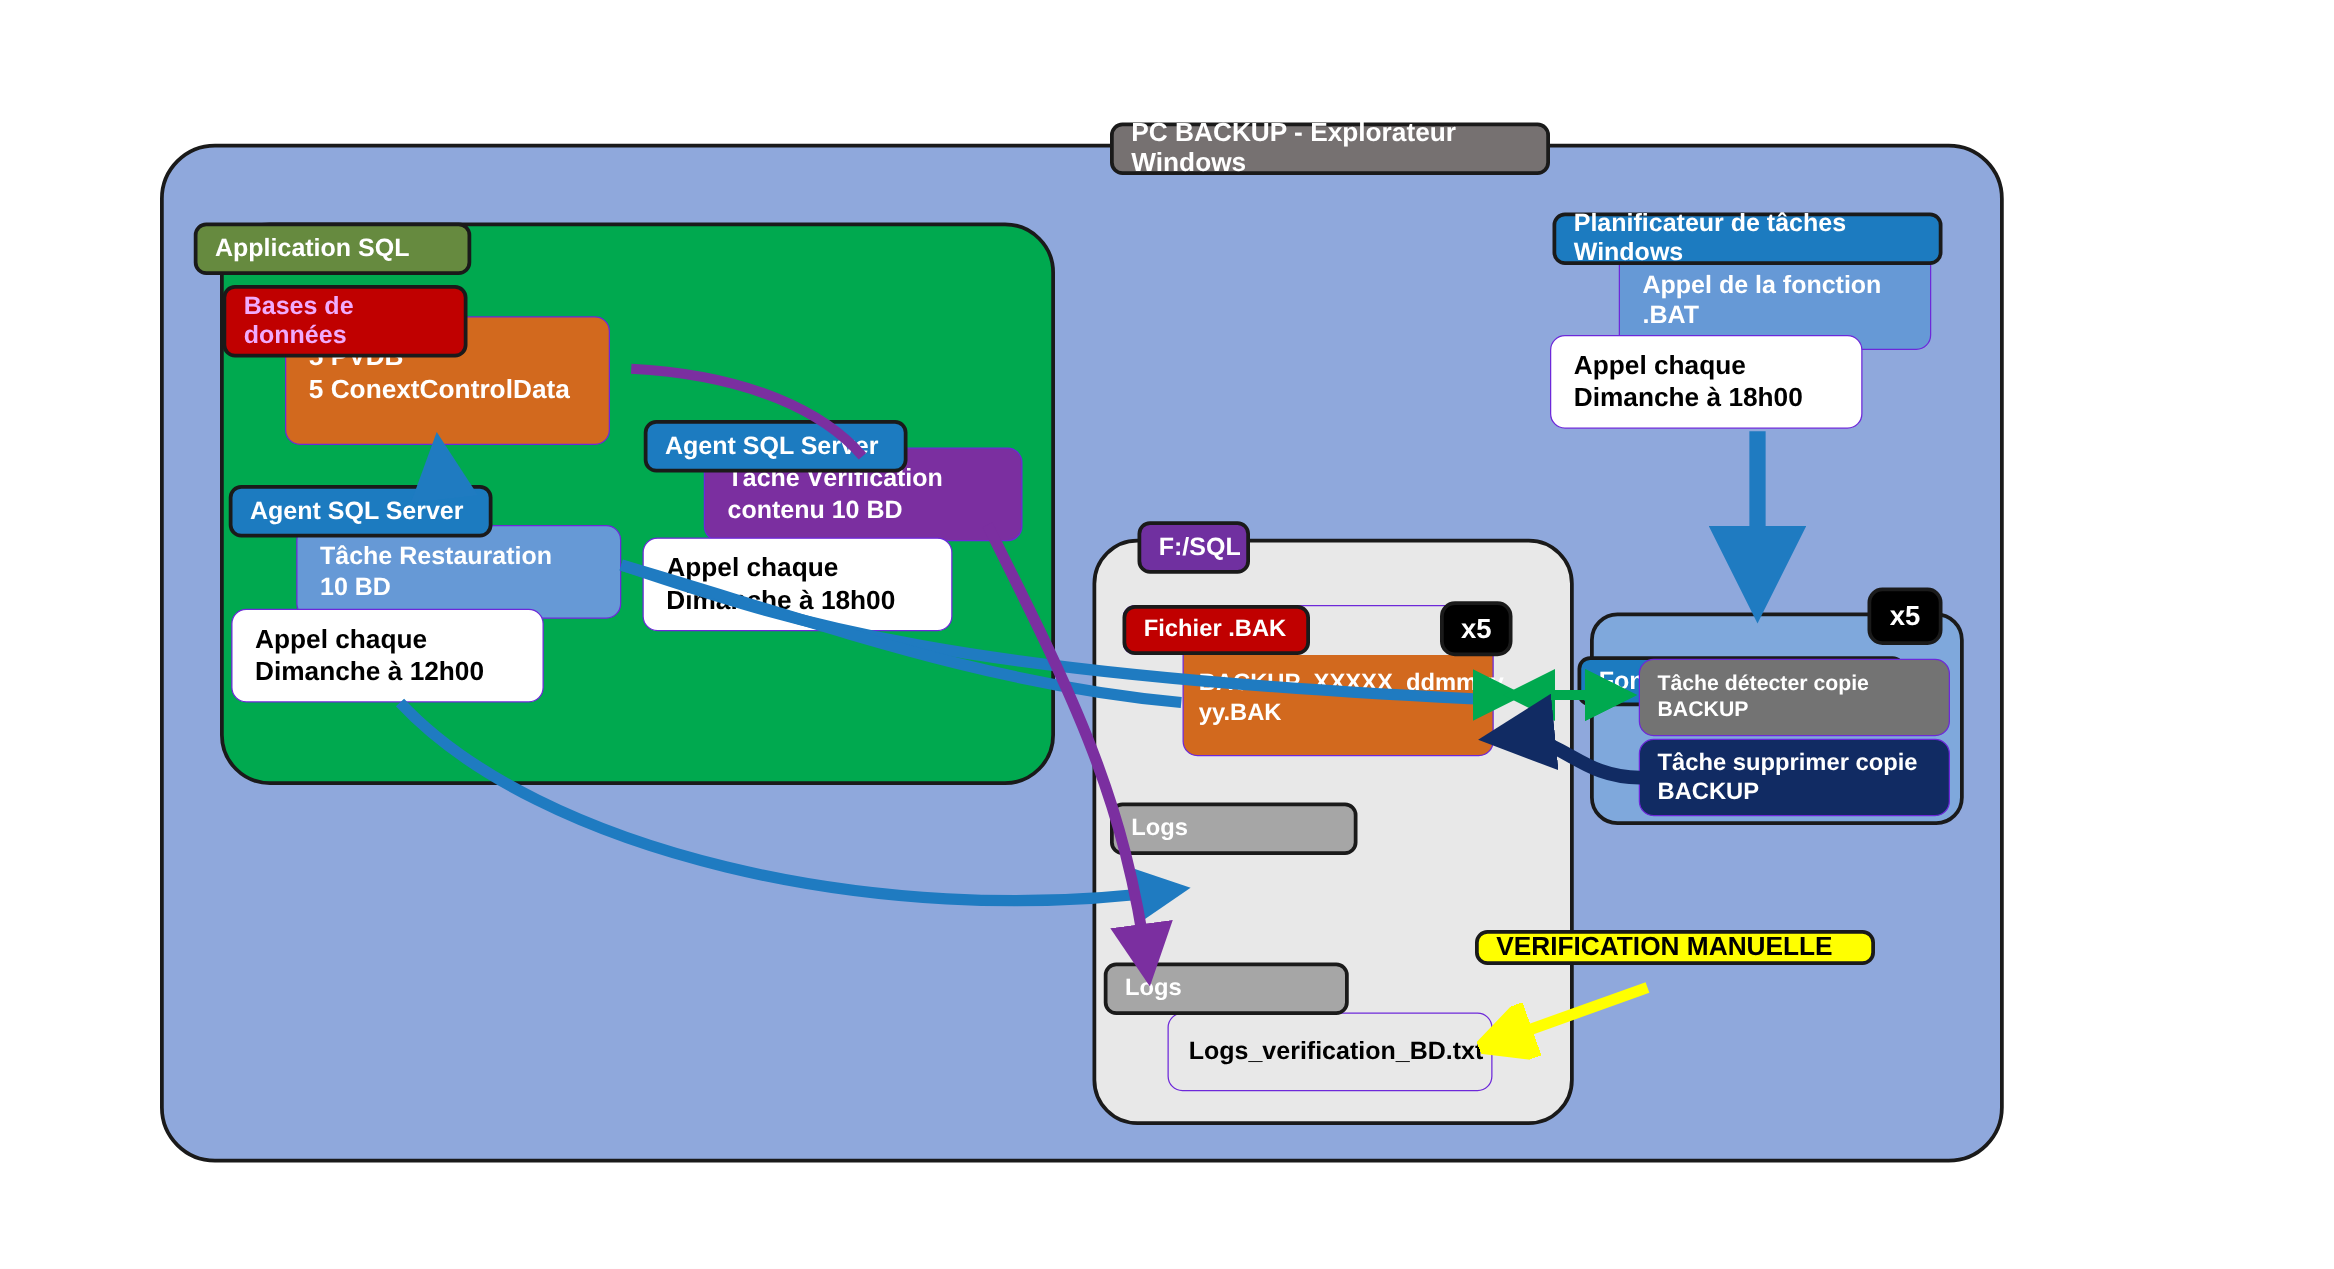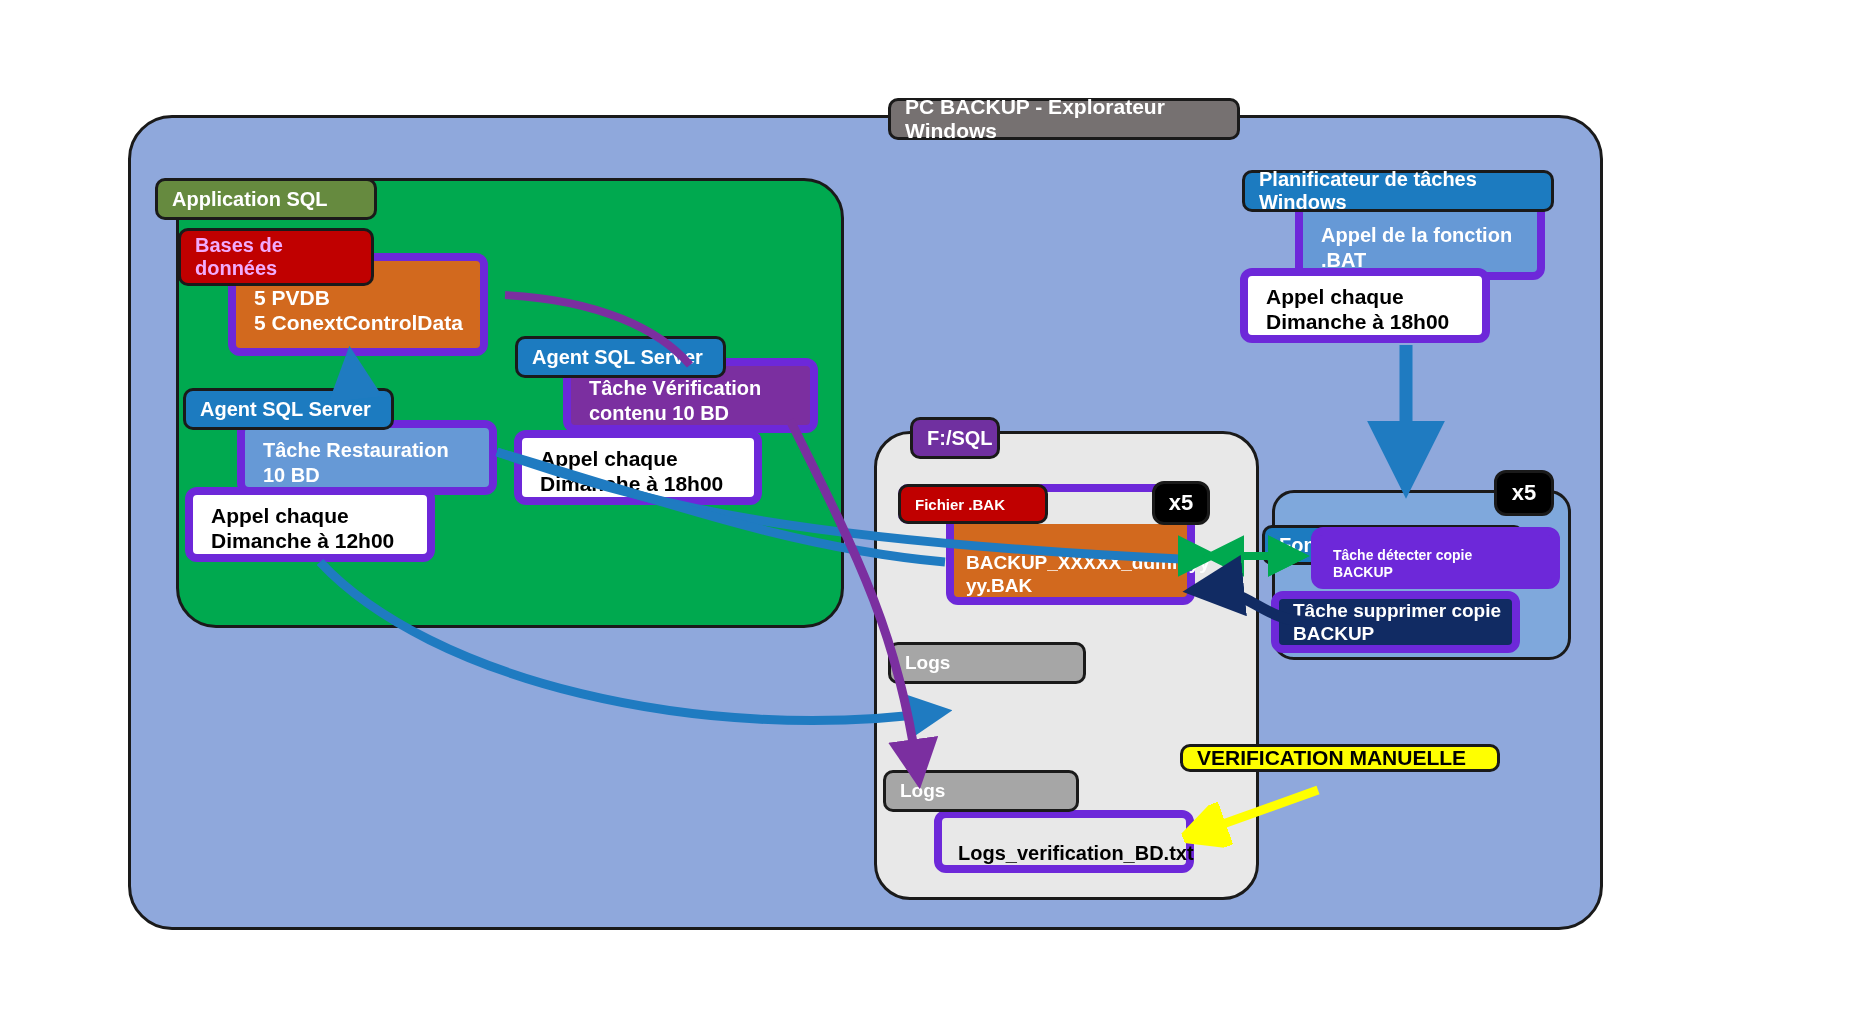--- a/index.html
+++ b/index.html
@@ -3,21 +3,21 @@
 <meta charset="utf-8">
 <style>
   html,body{margin:0;padding:0;background:#ffffff;}
   body{width:1867px;height:1015px;overflow:hidden;font-family:"Liberation Sans",sans-serif;}
   #stage{position:relative;width:1867px;height:1015px;background:#ffffff;}
 
   .abs{position:absolute;box-sizing:border-box;}
 
   
   .panel{border:3px solid #1a1a1a;border-radius:44px;}
-  .card{border:8px solid #6d28d9;border-radius:12px;display:flex;align-items:flex-end;}
+  .card{border:1px solid #6d28d9;border-radius:12px;display:flex;align-items:center;}
   .card-tab{border:3px solid #1a1a1a;border-radius:10px;display:flex;align-items:center;padding:0 14px;}
   .lbl{white-space:pre-line;line-height:1.22;}
 
   .b{font-weight:bold;}
 
   svg.links{position:absolute;left:0;top:0;width:1867px;height:1015px;pointer-events:none;}
 </style>
 </head>
 <body>
 
@@ -79,40 +79,40 @@
 Dimanche à 18h00</span>
   </div>
 
   <div class="abs panel" style="left:1272px;top:490px;width:299px;height:170px;background:#7FA8DC;border-radius:22px;"></div>
   <div class="abs card-tab b" style="left:1262px;top:481px;width:262px;height:40px;background:#1C7BC0;color:#ffffff;font-size:20px;margin-top:44px;">
     <span>Fonction .BAT</span>
   </div>
   <div class="abs card-tab b" style="left:1494px;top:470px;width:60px;height:46px;background:#000000;color:#ffffff;font-size:22px;justify-content:center;border-radius:12px;">
     <span>x5</span>
   </div>
-  <div class="abs card lbl b" style="left:1311px;top:527px;width:249px;height:62px;background:#6d28d9;color:#ffffff;font-size:14px;padding:0 0 0 14px;">
+  <div class="abs card lbl b" style="left:1311px;top:527px;width:249px;height:62px;background:#737373;color:#ffffff;font-size:17px;padding:0 0 0 14px;">
     <span>Tâche détecter copie
 BACKUP</span>
   </div>
-  <div class="abs card lbl b" style="left:1271px;top:591px;width:249px;height:62px;background:#112B63;color:#ffffff;font-size:19px;padding:0 0 0 14px;">
+  <div class="abs card lbl b" style="left:1311px;top:591px;width:249px;height:62px;background:#112B63;color:#ffffff;font-size:19px;padding:0 0 0 14px;">
     <span>Tâche supprimer copie
 BACKUP</span>
   </div>
 
   <div class="abs panel" style="left:874px;top:431px;width:385px;height:469px;background:#E8E8E8;border-radius:36px;"></div>
   <div class="abs card-tab b" style="left:910px;top:417px;width:90px;height:42px;background:#7030A0;color:#ffffff;font-size:20px;">
     <span>F:/SQL</span>
   </div>
 
   <div class="abs card lbl b" style="left:946px;top:512px;width:249px;height:93px;background:#D2691E;color:#ffffff;font-size:19px;padding:0 0 0 12px;">
     <span>BACKUP_XXXXX_ddmmyy
 yy.BAK</span>
   </div>
   <div class="abs card" style="left:898px;top:484px;width:297px;height:40px;background:#E8E8E8;border-radius:10px;border-bottom:none;"></div>
-  <div class="abs card-tab b" style="left:898px;top:484px;width:150px;height:40px;background:#C00000;color:#ffffff;font-size:15px;">
+  <div class="abs card-tab b" style="left:898px;top:484px;width:150px;height:40px;background:#C00000;color:#ffffff;font-size:19px;">
     <span>Fichier .BAK</span>
   </div>
   <div class="abs card-tab b" style="left:1152px;top:481px;width:58px;height:44px;background:#000000;color:#ffffff;font-size:22px;justify-content:center;border-radius:12px;">
     <span>x5</span>
   </div>
 
   <div class="abs card-tab b" style="left:888px;top:642px;width:198px;height:42px;background:#A6A6A6;color:#ffffff;font-size:19px;">
     <span>Logs</span>
   </div>
 

